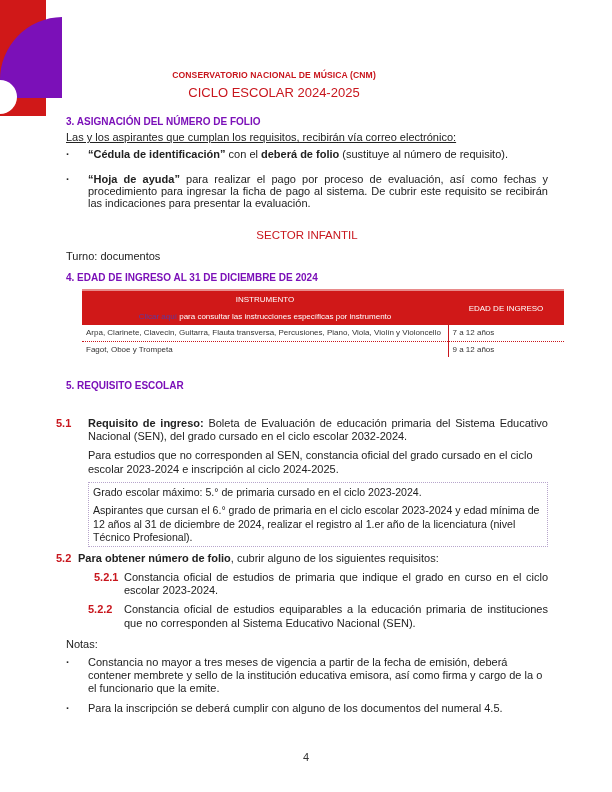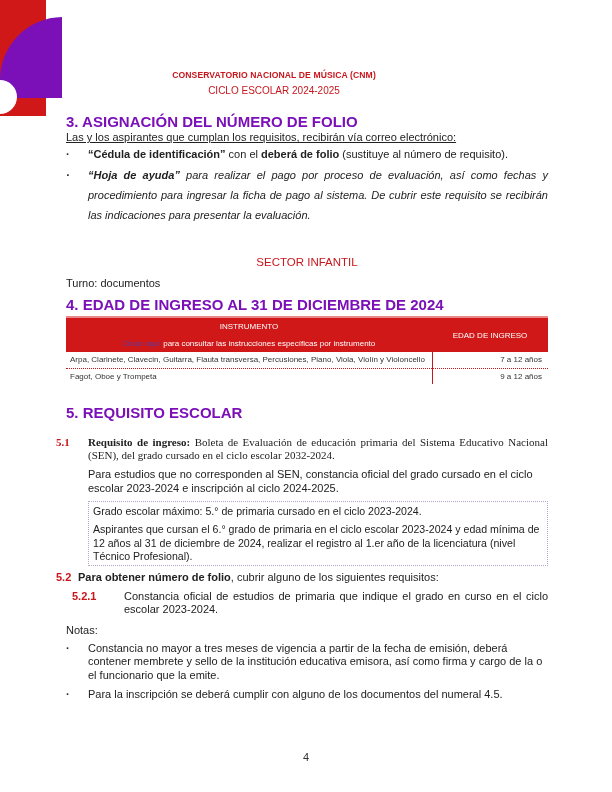--- a/index.html
+++ b/index.html
@@ -3,38 +3,38 @@
   <meta charset="utf-8">
   <style>
     html, body { margin: 0; padding: 0; background: #ffffff; }
     body {
       width: 612px; height: 792px; position: relative; overflow: hidden;
       font-family: "Liberation Sans", sans-serif; color: #222222;
     }
     .deco { position: absolute; left: 0; top: 0; width: 62px; height: 116px; }
     .header { position: absolute; top: 46px; left: 0; width: 548px; text-align: center; margin-top: 24px; }
     .header .title { color: #c8161d; font-weight: bold; font-size: 8.6px; letter-spacing: 0.1px; }
-    .header .subtitle { color: #c8161d; font-size: 10px; margin-top: 5px; }
+    .header .subtitle { color: #c8161d; font-size: 13px; margin-top: 5px; }
 
     .content { position: absolute; left: 66px; top: 112px; width: 482px; font-size: 11px; line-height: 13.4px; }
-    .h-purple { color: #7b10b8; font-weight: bold; font-size: 15px; }
+    .h-purple { color: #7b10b8; font-weight: bold; font-size: 10px; }
     p { margin: 0; }
     .justify { text-align: justify; }
     ul.dots { list-style: none; margin: 0; padding: 0; }
     ul.dots li { position: relative; padding-left: 22px; }
     ul.dots li::before { content: "·"; position: absolute; left: 0; top: 0; font-weight: bold; }
 
     .center-red { text-align: center; color: #c8161d; font-size: 11.5px; }
 
-    table.ages { width: 482px; border-collapse: collapse; font-size: 8px; }
+    table.ages { width: 482px; border-collapse: collapse; font-size: 8px; margin-left: 16px; }
     table.ages th { background: #d01818; color: #ffffff; font-weight: normal; padding: 2px 4px; border-top: 2px solid #e88a8a; }
     table.ages th.col-inst { text-align: center; }
     table.ages th.col-age { width: 108px; text-align: center; vertical-align: middle; }
     table.ages td { padding: 3px 6px 3px 4px; line-height: 9.5px; vertical-align: top; color: #333333; }
-    table.ages td.age { text-align: right; border-left: 1px solid #c8161d; vertical-align: middle; }
+    table.ages td.age { text-align: left; border-left: 1px solid #c8161d; vertical-align: middle; }
     table.ages tr.r1 td { border-bottom: 1px dotted #c8161d; }
     .link { color: #5b3aa0; }
 
     .num-red { color: #c8161d; font-weight: bold; }
     .note-box { border: 1px dotted #b7a5cc; padding: 3px 4px 2px 4px; margin-left: 22px; font-size: 10.6px; line-height: 13.2px; }
 
     .page-num { position: absolute; top: 751px; left: 0; width: 612px; text-align: center; font-size: 11px; color: #333333; }
   </style>
 </head>
 <body>
@@ -51,26 +51,26 @@
 </div>
 
 <div class="content">
 
   <div class="h-purple" style="margin-top:3px;">3. ASIGNACIÓN DEL NÚMERO DE FOLIO</div>
   <p style="margin-top:3px;text-decoration:underline;">Las y los aspirantes que cumplan los requisitos, recibirán vía correo electrónico:</p>
   <ul class="dots" style="margin-top:3px;">
     <li>
       <b>“Cédula de identificación”</b><span> con el </span><b>deberá de folio</b><span> (sustituye al número de requisito).</span>
     </li>
-    <li class="justify" style="margin-top:4px; line-height:20px;font-style:italic;">
+    <li class="justify" style="margin-top:12px; line-height:12px;">
       <b>“Hoja de ayuda”</b><span> para realizar el pago por proceso de evaluación, así como fechas y procedimiento para ingresar la ficha de pago al sistema. De cubrir este requisito se recibirán las indicaciones para presentar la evaluación.</span>
     </li>
   </ul>
 
-  <div class="center-red" style="margin-top:31px;">SECTOR INFANTIL</div>
+  <div class="center-red" style="margin-top:20px;">SECTOR INFANTIL</div>
   <p style="margin-top:7px;">Turno: documentos</p>
 
   <div class="h-purple" style="margin-top:8px;">4. EDAD DE INGRESO AL 31 DE DICIEMBRE DE 2024</div>
   <table class="ages" style="margin-top:5px;">
     <tbody>
         <tr>
       <th class="col-inst">
         <div>INSTRUMENTO</div>
         <div style="margin-top:3px;"><span class="link">Clicar aquí</span><span> para consultar las instrucciones específicas por instrumento</span></div>
       </th>
@@ -82,39 +82,43 @@
     </tr>
     <tr>
       <td>Fagot, Oboe y Trompeta</td>
       <td class="age">9 a 12 años</td>
     </tr>
   </tbody>
     </table>
 
   <div class="h-purple" style="margin-top:22px;">5. REQUISITO ESCOLAR</div>
 
-  <div style="margin-top:16px; position:relative; padding-left:22px;font-family:Liberation Serif, serif;" class="justify">
+  <div style="margin-top:24px; position:relative; padding-left:22px;" class="justify">
     <span class="num-red" style="position:absolute; left:-10px;">5.1</span>
     <b>Requisito de ingreso:</b><span> Boleta de Evaluación de educación primaria del Sistema Educativo Nacional (SEN), del grado cursado en el ciclo escolar 2032-2024.</span>
   </div>
   <p style="margin-top:6px; padding-left:22px;">Para estudios que no corresponden al SEN, constancia oficial del grado cursado en el ciclo escolar 2023-2024 e inscripción al ciclo 2024-2025.</p>
 
   <div class="note-box" style="margin-top:6px;">
     <p>Grado escolar máximo: 5.° de primaria cursado en el ciclo 2023-2024.</p>
     <p style="margin-top:5px;">Aspirantes que cursan el 6.° grado de primaria en el ciclo escolar 2023-2024 y edad mínima de 12 años al 31 de diciembre de 2024, realizar el registro al 1.er año de la licenciatura (nivel Técnico Profesional).</p>
   </div>
 
   <div style="margin-top:5px; position:relative;">
     <span class="num-red" style="position:absolute; left:-10px;">5.2</span>
     <span style="padding-left:12px;"><b>Para obtener número de folio</b><span>, cubrir alguno de los siguientes requisitos:</span></span>
   </div>
 
   <div style="margin-top:5px; position:relative; padding-left:58px;" class="justify">
-    <span class="num-red" style="position:absolute; left:6px;">5.2.1</span>
+    <span class="num-red" style="position:absolute; left:28px;">5.2.1</span>
     <span>Constancia oficial de estudios de primaria que indique el grado en curso en el ciclo escolar 2023-2024.</span>
+  </div>
+  <div style="margin-top:6px; position:relative; padding-left:58px;" class="justify">
+    <span class="num-red" style="position:absolute; left:22px;">5.2.2</span>
+    <span>Constancia oficial de estudios equiparables a la educación primaria de instituciones que no corresponden al Sistema Educativo Nacional (SEN).</span>
   </div>
 
   <div style="margin-top:8px; font-weight:normal;">Notas:</div>
   <ul class="dots" style="margin-top:4px;">
     <li>Constancia no mayor a tres meses de vigencia a partir de la fecha de emisión, deberá contener membrete y sello de la institución educativa emisora, así como firma y cargo de la o el funcionario que la emite.</li>
     <li style="margin-top:6px;">Para la inscripción se deberá cumplir con alguno de los documentos del numeral 4.5.</li>
   </ul>
 </div>
 
 <div class="page-num">4</div>

